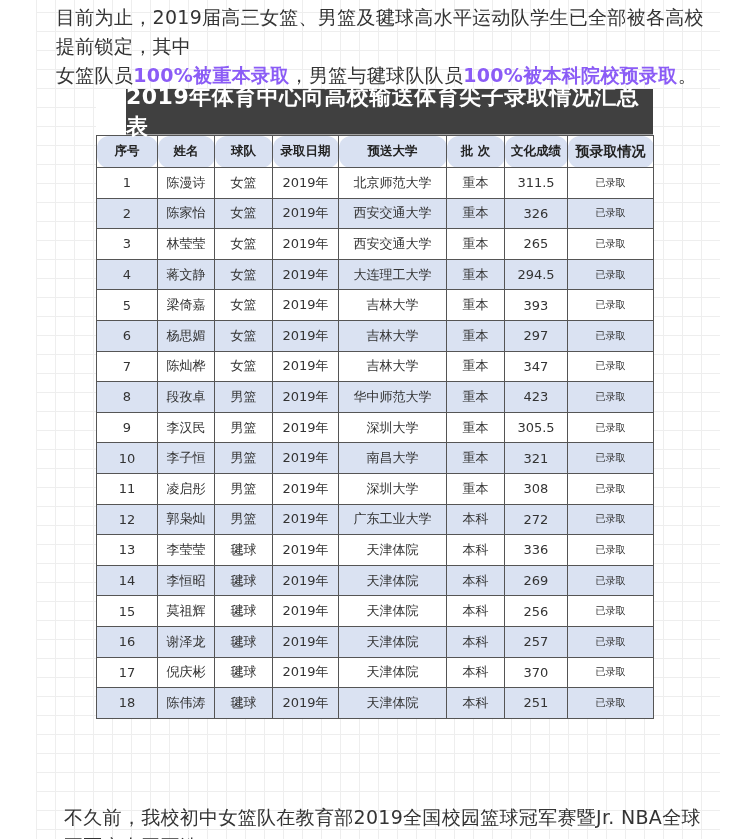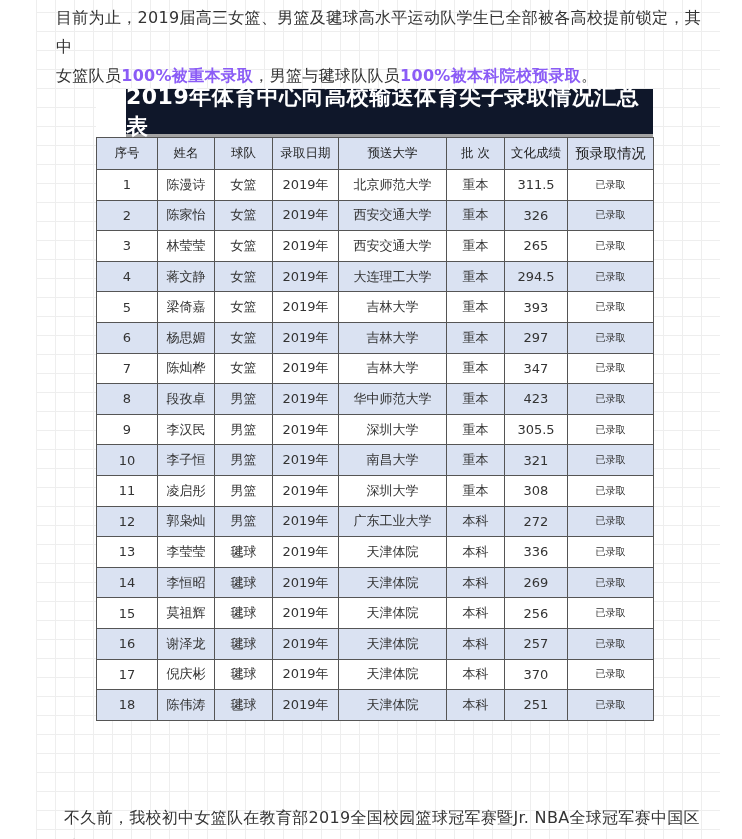--- a/index.html
+++ b/index.html
@@ -13,48 +13,48 @@
     position: absolute; left: 36px; top: 0; width: 684px; height: 839px;
     background-color: #ffffff;
     background-image:
       linear-gradient(to right, #eeeeee 1px, transparent 1px),
       linear-gradient(to bottom, #eeeeee 1px, transparent 1px);
     background-size: 19px 19px;
     background-position: 0 12px;
   }
   .para {
     position: absolute; left: 56px; width: 650px;
-    font-size: 16px; color: #333333; line-height: 29px;
+    font-size: 19px; color: #333333; line-height: 29px;
     letter-spacing: 0.3px;
   }
   .para .hl { color: #8b5cf6; font-weight: bold; }
   #p1 { top: 3px; }
   #p2 { top: 803px; margin-left: 8px; }
   .table-wrap {
     position: absolute; left: 96px; top: 89px; width: 557px;
     background: #fff;
   }
   .title-band {
-    height: 45px; background: #0f172a;
+    height: 45px; background: #404040;
     color: #ffffff; font-weight: bold; font-size: 22px;
     display: flex; align-items: center; justify-content: center;
     letter-spacing: 0.5px;
-    border-bottom: 3px solid #a3a3a3;
+    border-bottom: 1px solid #a3a3a3;
     margin-left: 30px;
   }
   table {
     border-collapse: collapse; width: 557px; table-layout: fixed;
     font-size: 13px; color: #333333;
   }
   th, td {
     border: 1px solid #555555; text-align: center; padding: 0;
     white-space: nowrap; overflow: hidden;
   }
   th {
-    height: 31px; background: #d9e1f2; font-weight: normal; font-size: 12.5px; color: #222;
+    height: 31px; background: #d9e1f2; font-weight: bold; font-size: 12.5px; color: #222; border-radius: 12px;
   }
   th.last { font-size: 14px; }
   td { height: 29.6px; background: #ffffff; }
   tr.alt td { background: #dae2f2; }
   tr.alt td.c0 { background: #dae2f2; }
   td.status { font-size: 10px; }
 </style>
 </head>
 <body>
 

